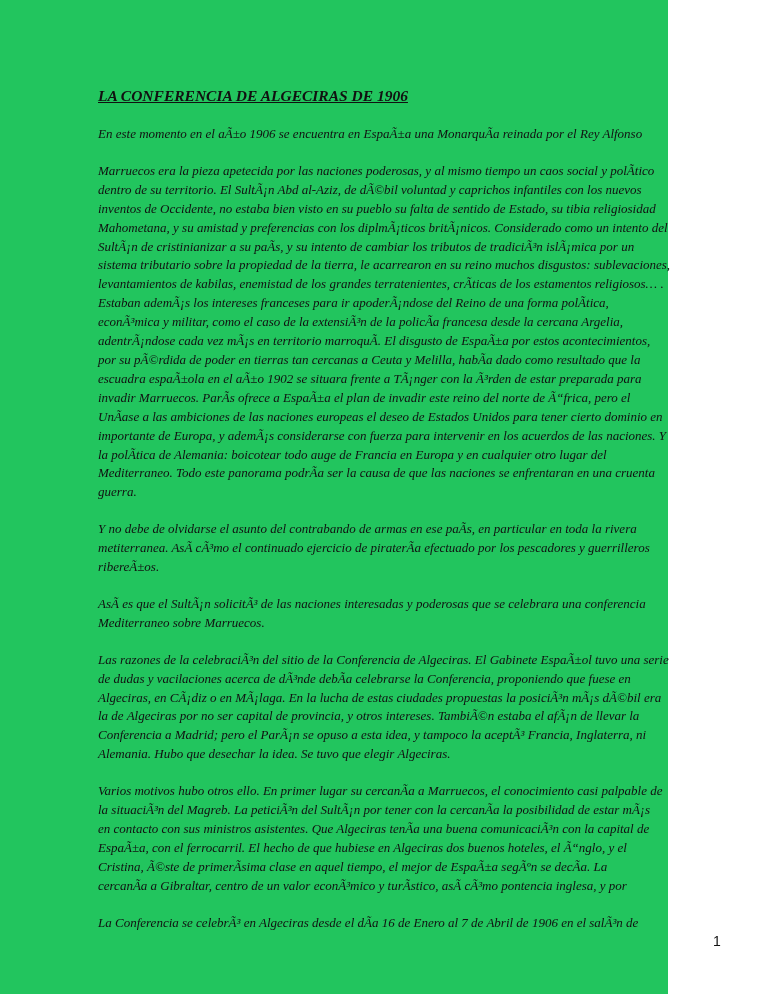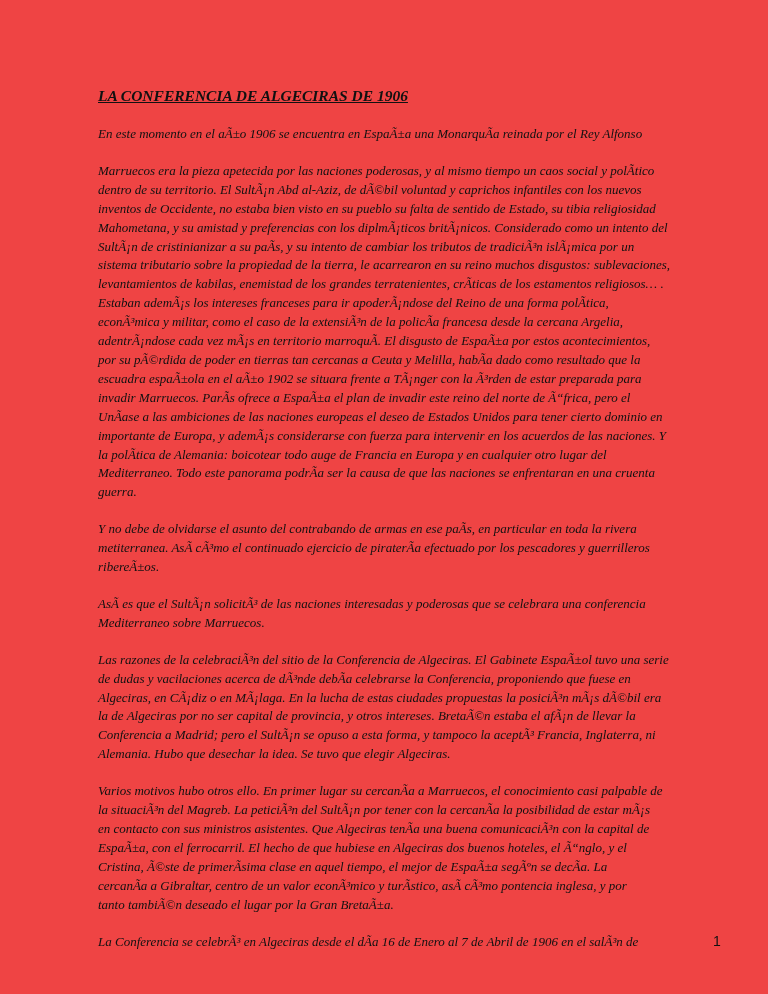--- a/index.html
+++ b/index.html
@@ -12,23 +12,23 @@
       height: 994px;
       position: relative;
       overflow: hidden;
       font-family: "Liberation Serif", "DejaVu Serif", serif;
       color: #111111;
     }
     .page {
       position: absolute;
       left: 0;
       top: 0;
-      width: 768px;
+      width: 668px;
       height: 994px;
-      background: #ef4444;
+      background: #22c55e;
     }
     .content {
       position: absolute;
       left: 98px;
       top: 87px;
       width: 640px;
     }
     .title {
       font-style: italic;
       font-weight: bold;
@@ -93,32 +93,31 @@
         <span class="line">ribereÃ±os.</span>
       </div>
     <div class="para">
         <span class="line">AsÃ­ es que el SultÃ¡n solicitÃ³ de las naciones interesadas y poderosas que se celebrara una conferencia</span>
         <span class="line">Mediterraneo sobre Marruecos.</span>
       </div>
     <div class="para">
         <span class="line">Las razones de la celebraciÃ³n del sitio de la Conferencia de Algeciras. El Gabinete EspaÃ±ol tuvo una serie</span>
         <span class="line">de dudas y vacilaciones acerca de dÃ³nde debÃ­a celebrarse la Conferencia, proponiendo que fuese en</span>
         <span class="line">Algeciras, en CÃ¡diz o en MÃ¡laga. En la lucha de estas ciudades propuestas la posiciÃ³n mÃ¡s dÃ©bil era</span>
-        <span class="line">la de Algeciras por no ser capital de provincia, y otros intereses. BretaÃ©n estaba el afÃ¡n de llevar la</span>
-        <span class="line">Conferencia a Madrid; pero el SultÃ¡n se opuso a esta forma, y tampoco la aceptÃ³ Francia, Inglaterra, ni</span>
+        <span class="line">la de Algeciras por no ser capital de provincia, y otros intereses. TambiÃ©n estaba el afÃ¡n de llevar la</span>
+        <span class="line">Conferencia a Madrid; pero el ParÃ¡n se opuso a esta idea, y tampoco la aceptÃ³ Francia, Inglaterra, ni</span>
         <span class="line">Alemania. Hubo que desechar la idea. Se tuvo que elegir Algeciras.</span>
       </div>
     <div class="para">
         <span class="line">Varios motivos hubo otros ello. En primer lugar su cercanÃ­a a Marruecos, el conocimiento casi palpable de</span>
         <span class="line">la situaciÃ³n del Magreb. La peticiÃ³n del SultÃ¡n por tener con la cercanÃ­a la posibilidad de estar mÃ¡s</span>
         <span class="line">en contacto con sus ministros asistentes. Que Algeciras tenÃ­a una buena comunicaciÃ³n con la capital de</span>
         <span class="line">EspaÃ±a, con el ferrocarril. El hecho de que hubiese en Algeciras dos buenos hoteles, el Ã“nglo, y el</span>
         <span class="line">Cristina, Ã©ste de primerÃ­sima clase en aquel tiempo, el mejor de EspaÃ±a segÃºn se decÃ­a. La</span>
         <span class="line">cercanÃ­a a Gibraltar, centro de un valor econÃ³mico y turÃ­stico, asÃ­ cÃ³mo pontencia inglesa, y por</span>
-        <span class="line">tanto tambiÃ©n deseado el lugar por la Gran BretaÃ±a.</span>
       </div>
     <div class="para">
         <span class="line">La Conferencia se celebrÃ³ en Algeciras desde el dÃ­a 16 de Enero al 7 de Abril de 1906 en el salÃ³n de</span>
       </div>
   </div>
 
   <div class="page-number">1</div>
 </div>
 
 </body></html>

